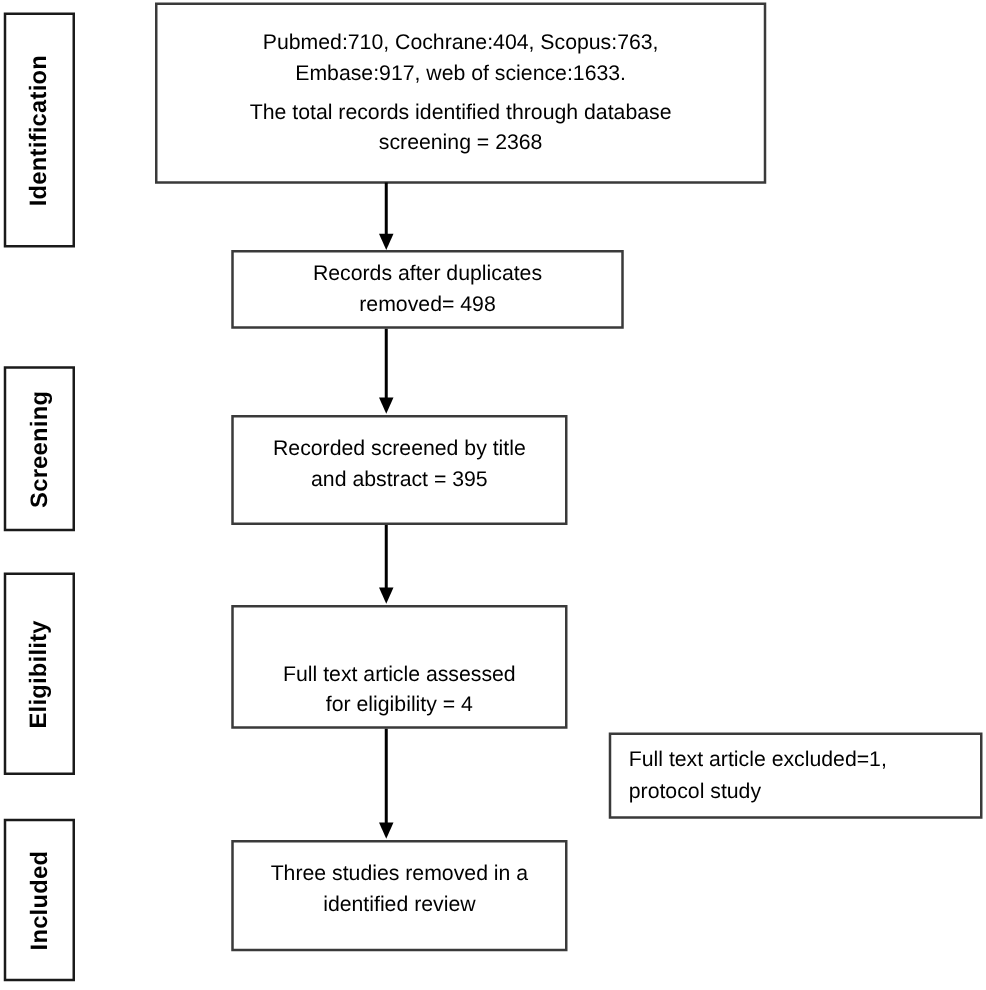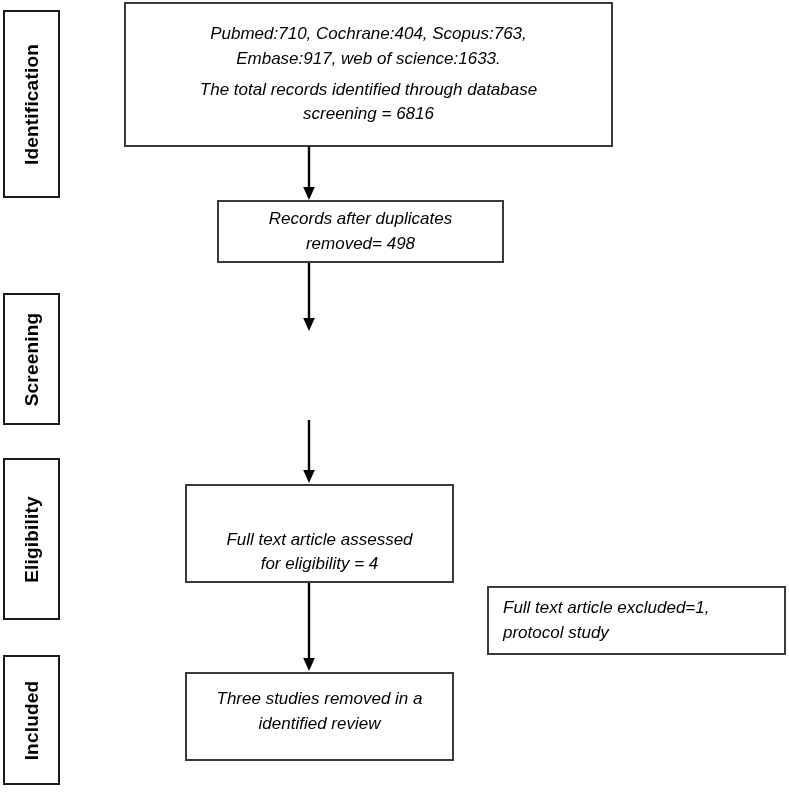--- a/index.html
+++ b/index.html
@@ -54,21 +54,20 @@
   }
   .flow-box.align-left {
     align-items: flex-end;
     text-align: left;
     justify-content: center;
     padding-left: 14px;
   }
   .flow-box .para {
     display: block;
     width: 100%;
-    font-style: italic;
   }
   .flow-box .para + .para {
     margin-top: 6px;
   }
 
   
   .arrow {
     position: absolute;
   }
   .arrow svg {
@@ -97,45 +96,51 @@
     <span class="stage-label">Included</span>
   </div>
 
   <div class="flow-box" style="left:124px; top:2px; width:489px; height:145px;">
     <span class="para">
       <span>Pubmed:710, Cochrane:404, Scopus:763,</span><br>
       <span>Embase:917, web of science:1633.</span>
     </span>
     <span class="para">
       <span>The total records identified through database</span><br>
-      <span>screening = 6816</span>
+      <span>screening = 2368</span>
     </span>
   </div>
 
   <div class="arrow" style="left:300px; top:146px; width:18px; height:56px;">
     <svg width="18" height="56" viewBox="0 0 18 56" aria-hidden="true">
       <line x1="9" y1="0" x2="9" y2="44" stroke="#000000" stroke-width="2.4"></line>
       <polygon points="9,54 3.2,41 14.8,41" fill="#000000"></polygon>
     </svg>
   </div>
 
-  <div class="flow-box" style="left:185px; top:200px; width:287px; height:63px;margin-left:32px;">
+  <div class="flow-box" style="left:185px; top:200px; width:314px; height:63px;">
     <span class="para">
       <span>Records after duplicates</span><br>
       <span>removed= 498</span>
     </span>
   </div>
 
   <div class="arrow" style="left:300px; top:263px; width:18px; height:70px;">
     <svg width="18" height="70" viewBox="0 0 18 70" aria-hidden="true">
       <line x1="9" y1="0" x2="9" y2="58" stroke="#000000" stroke-width="2.4"></line>
       <polygon points="9,68 3.2,55 14.8,55" fill="#000000"></polygon>
     </svg>
   </div>
 
+  <div class="flow-box" style="left:185px; top:332px; width:269px; height:88px; justify-content:flex-start; padding-top:13px;">
+    <span class="para">
+      <span>Recorded screened by title</span><br>
+      <span>and abstract = 395</span>
+    </span>
+  </div>
 
   <div class="arrow" style="left:300px; top:420px; width:18px; height:65px;">
     <svg width="18" height="65" viewBox="0 0 18 65" aria-hidden="true">
       <line x1="9" y1="0" x2="9" y2="53" stroke="#000000" stroke-width="2.4"></line>
       <polygon points="9,63 3.2,50 14.8,50" fill="#000000"></polygon>
     </svg>
   </div>
 
   <div class="flow-box" style="left:185px; top:484px; width:269px; height:99px; justify-content:flex-end; padding-top:13px;">
     <span class="para">

